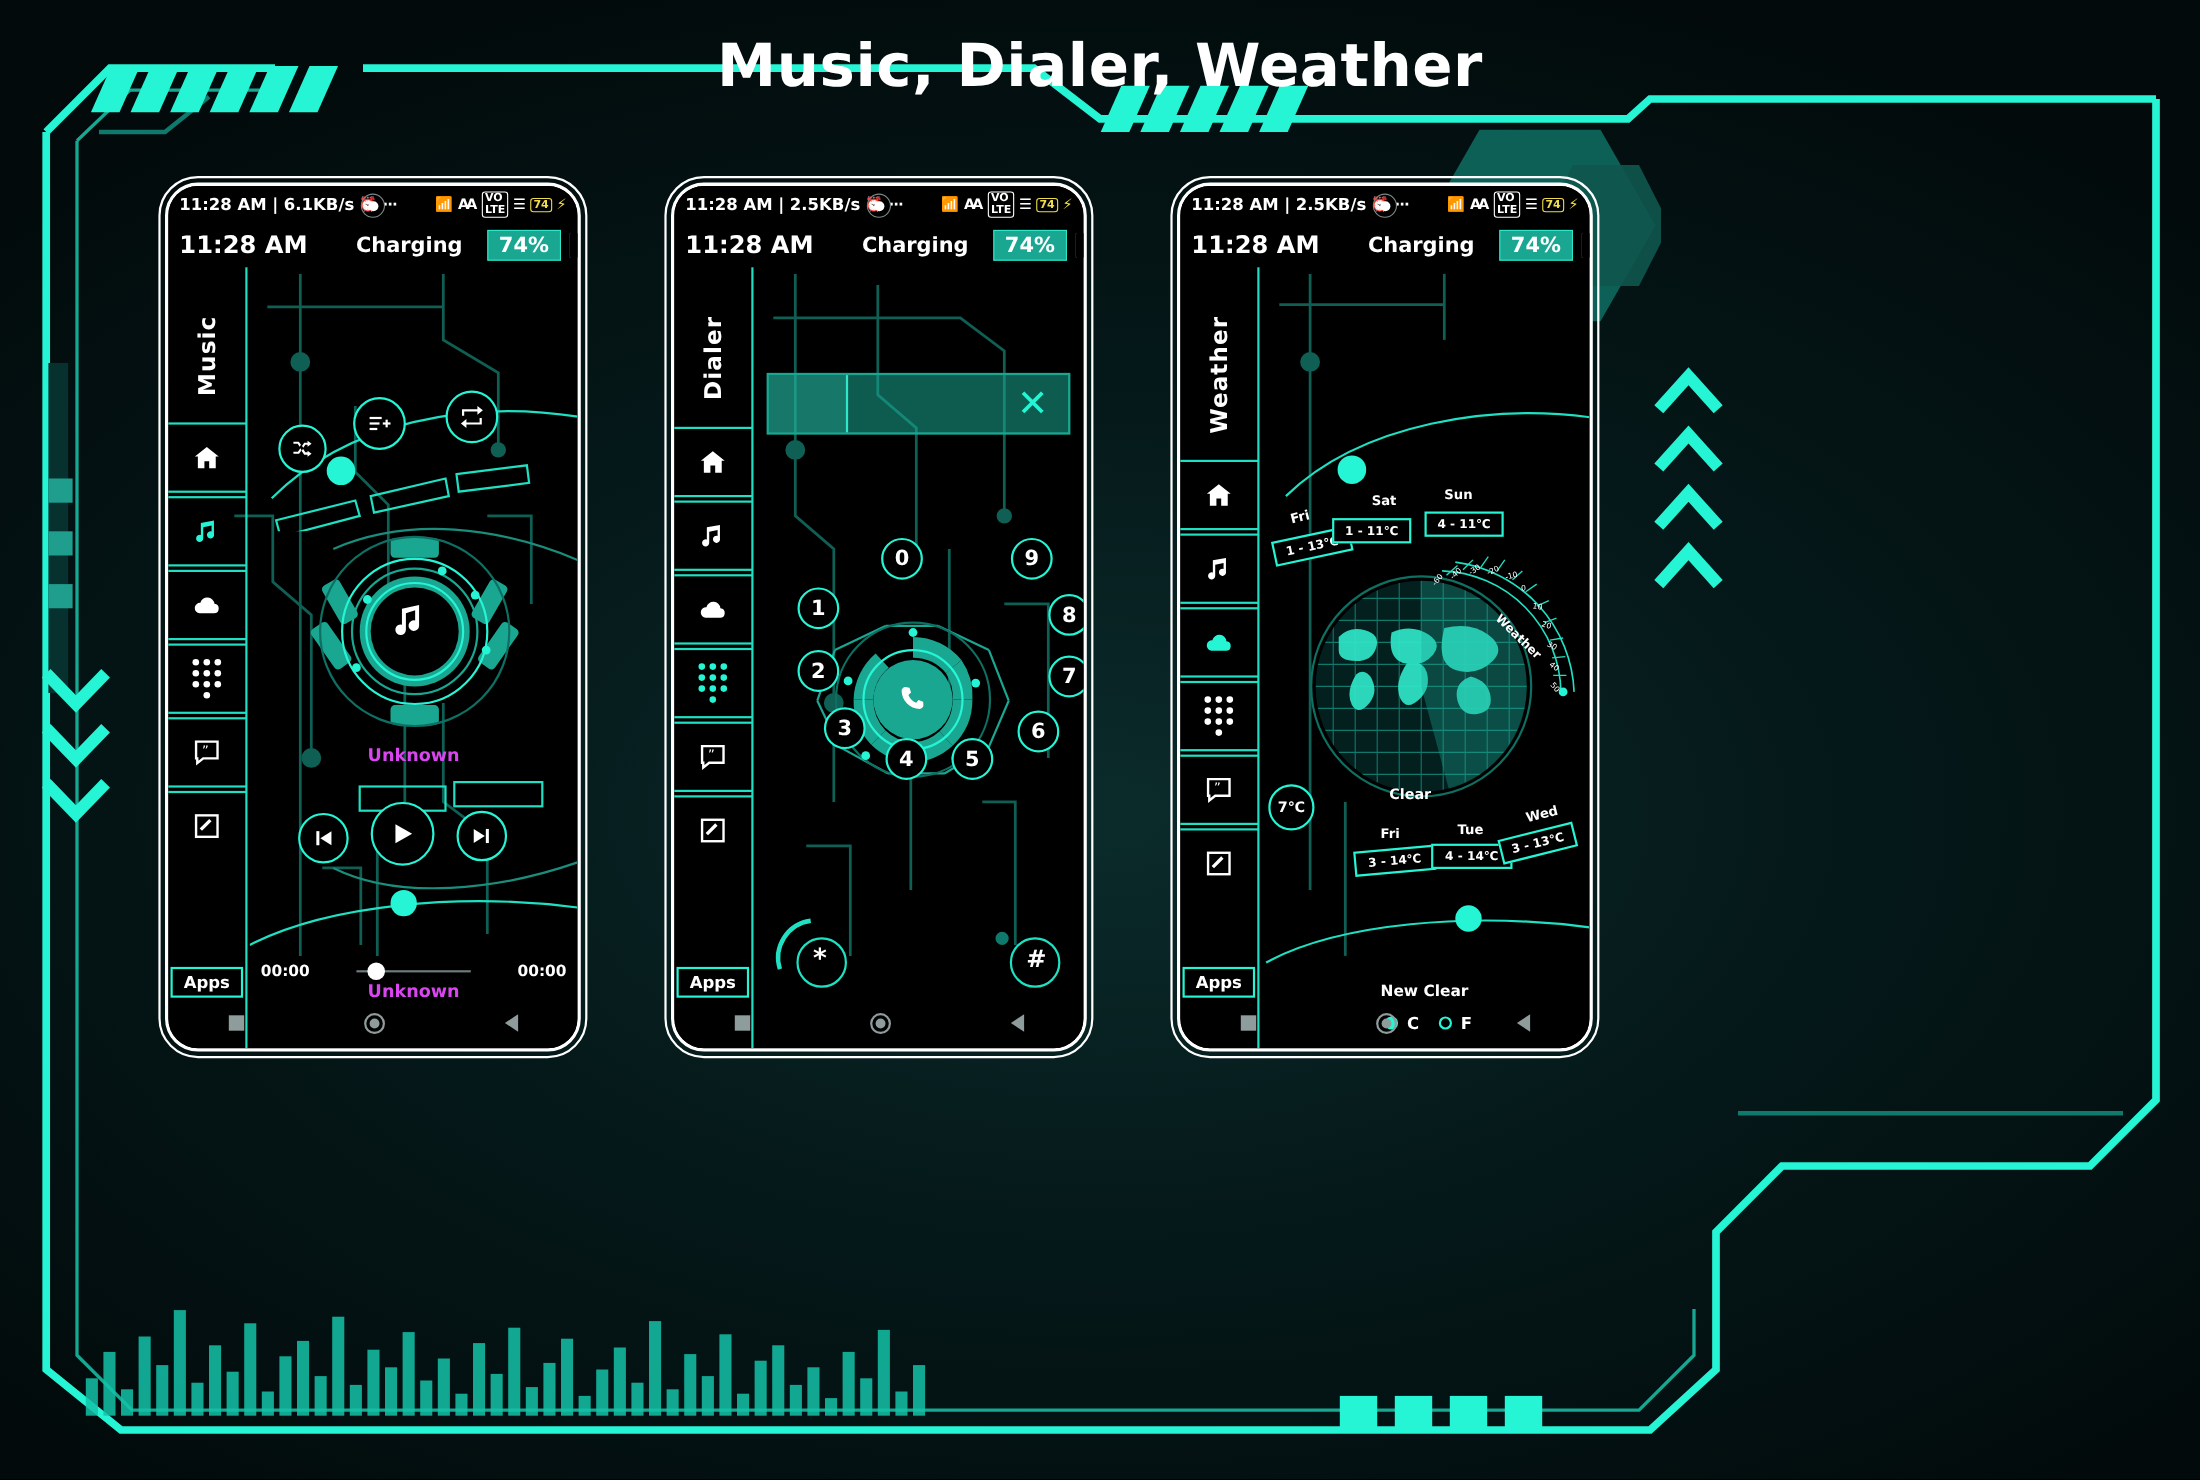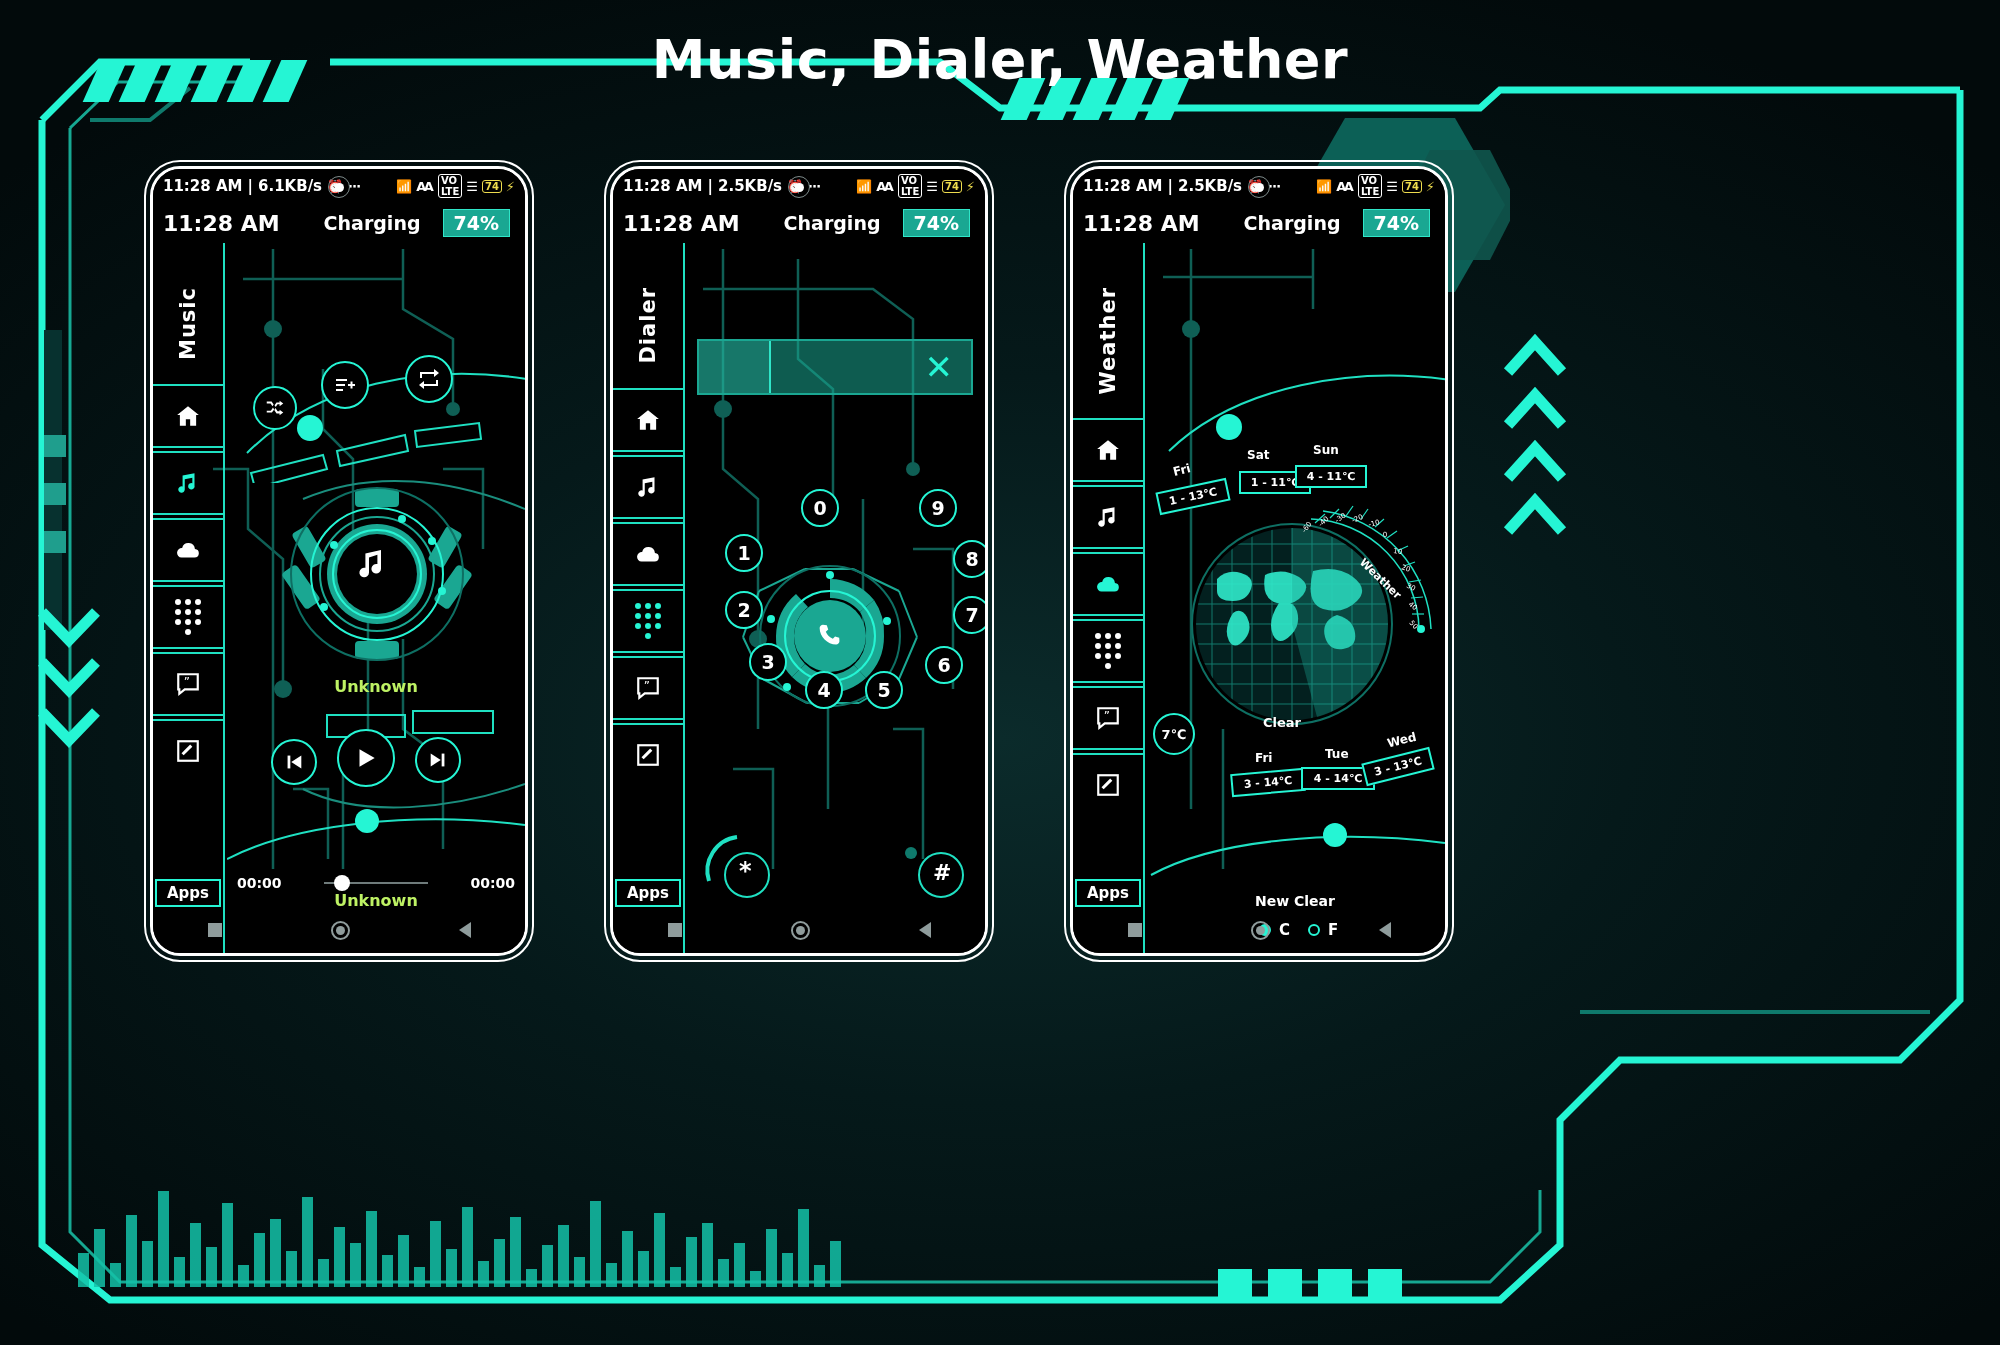--- a/index.html
+++ b/index.html
@@ -157,21 +157,21 @@
   }
 
   
   .ctrl-circ {
     position: absolute; border: 2px solid #25f5d4; border-radius: 50%;
     display: flex; align-items: center; justify-content: center; background: #000;
   }
   .ctrl-circ svg { fill: #fff; }
 
   .track-name {
-    position: absolute; color: #bef264; font-size: 16px; font-weight: bold;
+    position: absolute; color: #d946ef; font-size: 16px; font-weight: bold;
     width: 100%; text-align: center; font-family: "DejaVu Sans", sans-serif;
   }
 
   .seek { position: absolute; left: 10px; right: 10px; bottom: 62px; display: flex; align-items: center; color: #fff; font-size: 14px; font-weight: bold; font-family: "DejaVu Sans", sans-serif; gap: 32px; }
   .seek-line { flex: 1; height: 2px; background: #6f7b7b; margin: 0 10px; position: relative; }
   .seek-knob { position: absolute; left: 18%; top: 50%; transform: translate(-50%,-50%); width: 16px; height: 16px; background: #fff; border-radius: 50%; }
 
   
   .dial-num {
     position: absolute; width: 38px; height: 38px; border-radius: 50%;
@@ -836,21 +836,21 @@
 
         <svg style="position:absolute;left:0;top:80px;width:298px;height:140px;">
           <path d="M22 128 C90 62 210 42 310 58" fill="none" stroke="#1fe0c2" stroke-width="2"></path>
           <circle cx="82" cy="104" r="13" fill="#25f5d4"></circle>
         </svg>
 
         <div class="wx-day" style="left:26px; top:220px; transform:rotate(-14deg);">Fri</div>
         <div class="wx-chip" style="left:10px; top:242px; width:72px; transform:rotate(-12deg);">1 - 13℃</div>
 
         <div class="wx-day" style="left:100px; top:205px;">Sat</div>
-        <div class="wx-chip" style="left:92px; top:228px; width:72px;">1 - 11℃</div>
+        <div class="wx-chip" style="left:64px; top:228px; width:72px;">1 - 11℃</div>
 
         <div class="wx-day" style="left:166px; top:200px;">Sun</div>
         <div class="wx-chip" style="left:148px; top:222px; width:72px;">4 - 11℃</div>
 
         <svg style="position:absolute; left:40px; top:276px; width:210px; height:210px;">
           <defs>
             <clipPath id="globeclip">
                 <circle cx="105" cy="105" r="96"></circle>
               </clipPath>
           </defs>

